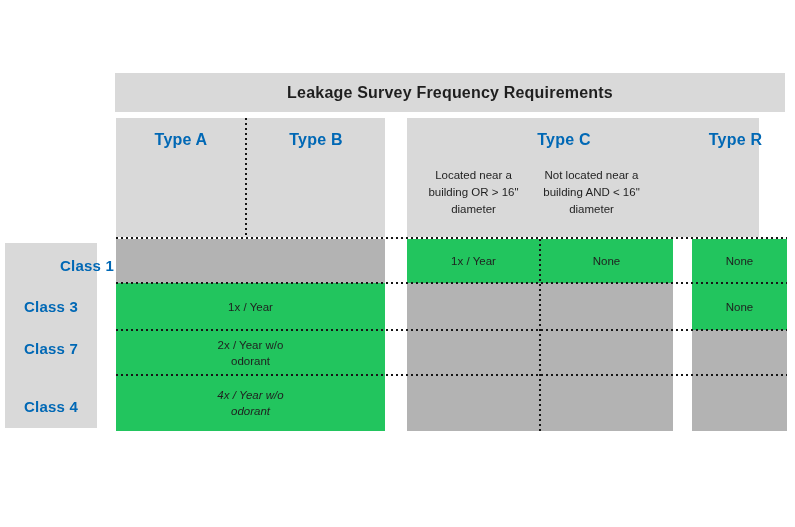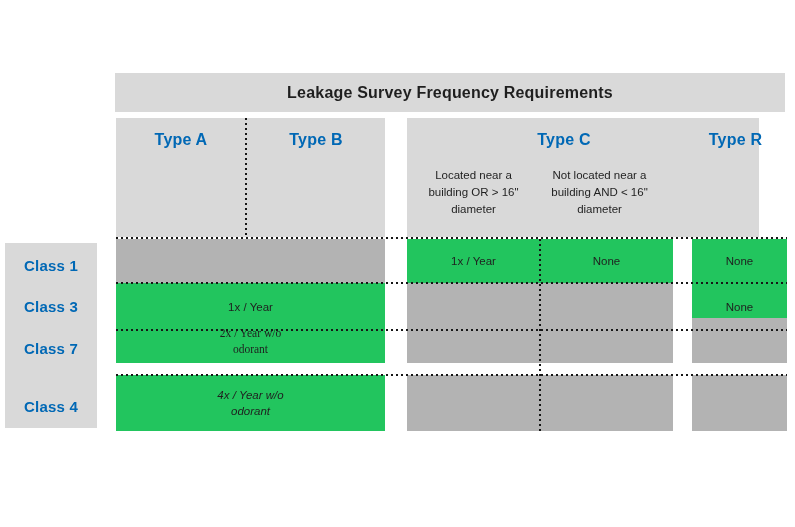--- a/index.html
+++ b/index.html
@@ -29,47 +29,47 @@
   }
   .type-a-pos { left: 0; width: 130px; }
   .type-b-pos { left: 131px; width: 138px; }
   .full-w { left: 0; width: 100%; margin-left: 24px; }
   .sub-label {
     position: absolute; top: 49px;
     font-size: 11.5px; line-height: 17px; color: #1f1f1f;
     text-align: center; white-space: pre-line;
   }
   .sub-left-pos  { left: 0; width: 133px; }
-  .sub-right-pos { left: 126px; width: 133px; }
+  .sub-right-pos { left: 118px; width: 133px; }
   .sidebar { left: 5px; top: 243px; width: 92px; height: 185px; }
   .class-label {
     position: absolute; left: 0; width: 100%; height: 20px;
     display: flex; align-items: center; justify-content: center;
     font-size: 15px; font-weight: bold; color: #0068b5;
     letter-spacing: 0.2px;
   }
-  .cls-1 { top: 12px; }
+  .cls-1 { top: 12px; margin-left: 36px; }
   .cls-2 { top: 53px; }
   .cls-3 { top: 95px; }
   .cls-4 { top: 144px; margin-top: 9px; }
   .cell {
     position: absolute;
     display: flex; align-items: center; justify-content: center;
     font-size: 11.5px; line-height: 16px; color: #1f1f1f;
     text-align: center; white-space: pre-line;
   }
   .light { background: #22c55e; }
   .dark  { background: #b3b3b3; }
   .col-ab { left: 116px; width: 269px; }
   .col-c1 { left: 407px; width: 133px; }
   .col-c2 { left: 540px; width: 133px; }
   .col-r  { left: 692px; width: 95px; }
   .row-1 { top: 239px; height: 44px; }
   .row-2 { top: 283px; height: 47px; }
-  .row-3 { top: 318px; height: 45px; font-family: Liberation Serif, serif; }
+  .row-3 { top: 330px; height: 45px; }
   .row-4 { top: 375px; height: 56px; font-style: italic; }
   .hline {
     position: absolute; left: 116px; width: 671px; height: 2px; z-index: 5;
     background-image: repeating-linear-gradient(to right, #161616 0 2px, transparent 2px 5px);
   }
   .hl-1 { top: 237px; }
   .hl-2 { top: 282px; }
   .hl-3 { top: 329px; }
   .hl-4 { top: 374px; }
   .vline {

